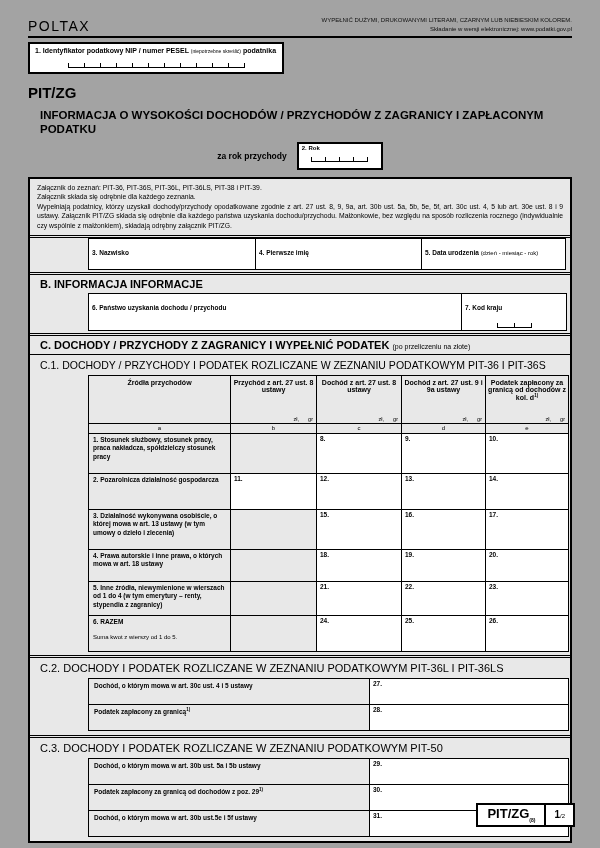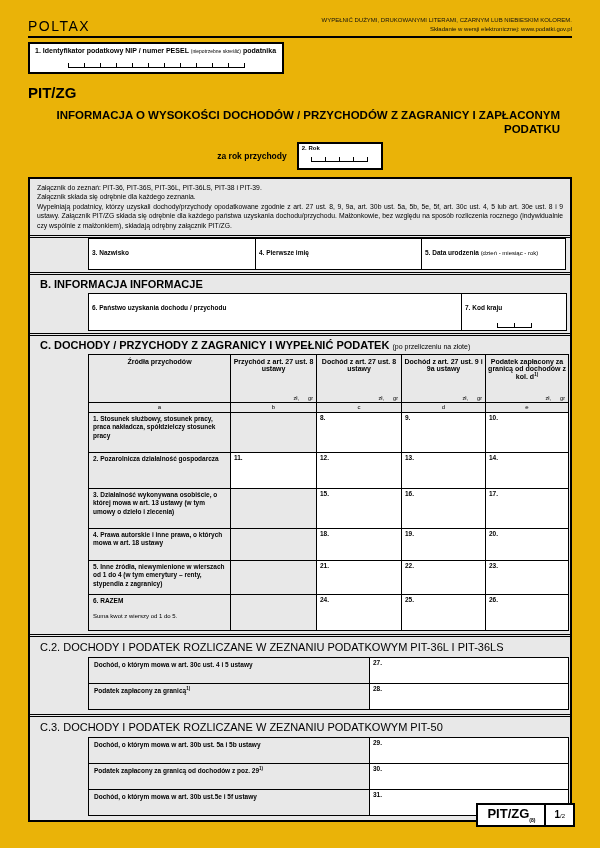--- a/index.html
+++ b/index.html
@@ -1,36 +1,36 @@
 <!DOCTYPE html>
 <html><head>
 <meta charset="utf-8">
 <style>
   * { margin:0; padding:0; box-sizing:border-box; }
   html,body { background:#fff; }
   body { font-family:"Liberation Sans", sans-serif; color:#000; }
-  .page { position:relative; width:600px; height:848px; background:#eab308; overflow:hidden; }
+  .page { position:relative; width:600px; height:848px; background:#a3a3a3; overflow:hidden; }
 
   
   .top-header { display:flex; justify-content:space-between; align-items:flex-end;
     margin:16px 28px 0 28px; border-bottom:2px solid #000; padding-bottom:2px; }
   .brand { font-size:14px; letter-spacing:1.5px; }
   .fill-instructions { text-align:right; font-size:6px; line-height:1.5; color:#111; }
 
   
   .nip-box { margin:4px 0 0 28px; width:256px; border:2px solid #000; padding:3px 5px 4px 5px; background:#fff; }
   .nip-label { font-size:7px; font-weight:bold; }
   .nip-note { font-size:5px; font-weight:normal; }
   .dash-cells { display:flex; justify-content:center; margin-top:9px; }
   .dash-cell { width:17px; height:5px; border-bottom:1px solid #000; border-left:1px solid #000; border-right:1px solid #000; margin-left:-1px; }
   .dash-cell:first-child { margin-left:0; }
 
   
   .form-code-title { margin:10px 0 0 28px; font-size:15px; font-weight:bold; }
-  .main-title { width:520px; margin:7px auto 0 auto; text-align:right; font-size:11.5px; font-weight:bold; line-height:1.25; }
+  .main-title { width:520px; margin:7px auto 0 auto; text-align:left; font-size:11.5px; font-weight:bold; line-height:1.25; }
   .year-row { display:flex; justify-content:center; align-items:center; gap:10px; margin-top:4px; height:30px; }
   .year-label { font-size:8.5px; font-weight:bold; }
   .year-box { width:86px; height:28px; border:2px solid #000; padding:1px 3px; background:#fff; }
   .year-box .small-label { font-size:6px; font-weight:bold; }
   .year-box .dash-cells { margin-top:6px; }
   .year-box .dash-cell { width:15px; }
 
   
   .main-box { margin:6px 28px 0 28px; border:2px solid #000; background:#e8e8e8; }
   .intro { padding:4px 7px 5px 7px; font-size:6.8px; line-height:1.4; }
@@ -158,20 +158,21 @@
             <span class="dash-cell"></span>
               <span class="dash-cell"></span>
           </div>
         </div>
       </div>
     </div>
 
     <div class="section">
       <div class="sec-heading"><span>C. DOCHODY / PRZYCHODY Z ZAGRANICY I WYPEŁNIĆ PODATEK </span><span class="note">(po przeliczeniu na złote)</span></div>
 
+      <div class="sub-heading">C.1. DOCHODY / PRZYCHODY I PODATEK ROZLICZANE W ZEZNANIU PODATKOWYM PIT-36 I PIT-36S</div>
       <table class="c1-table">
         <colgroup>
             <col style="width:142px">
             <col style="width:86px">
             <col style="width:85px">
             <col style="width:84px">
             <col style="width:83px">
           </colgroup>
         <tbody>
             <tr>

